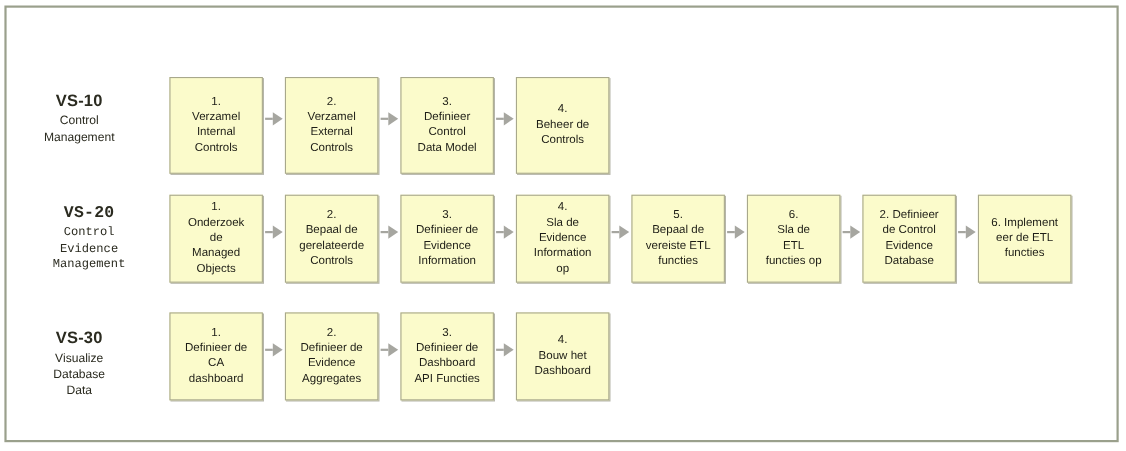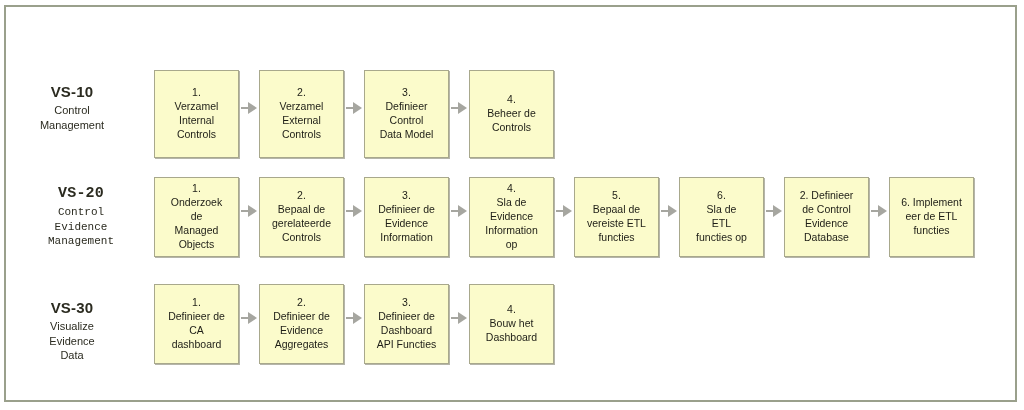--- a/index.html
+++ b/index.html
@@ -220,21 +220,21 @@
         <div class="node" style="left: 889px; top: 177px; width: 85px; height: 80px;">
           <span class="node-text">6. Implement
 eer de ETL
 functies</span>
         </div>
       </div>
       <div class="lane">
         <div class="lane-label" style="left: 7px; top: 287px; margin-top: 11px;">
           <span class="lane-code">VS-30</span>
           <span class="lane-sub" style="white-space: pre-line;">Visualize
-Evidence
+Database
 Data</span>
         </div>
         <div class="node" style="left: 154px; top: 284px; width: 85px; height: 80px;">
           <span class="node-text">1.
 Definieer de
 CA
 dashboard</span>
         </div>
         <div class="arrow" style="left: 241px; top: 312px; width: 16px;">
           <div class="shaft"></div>

